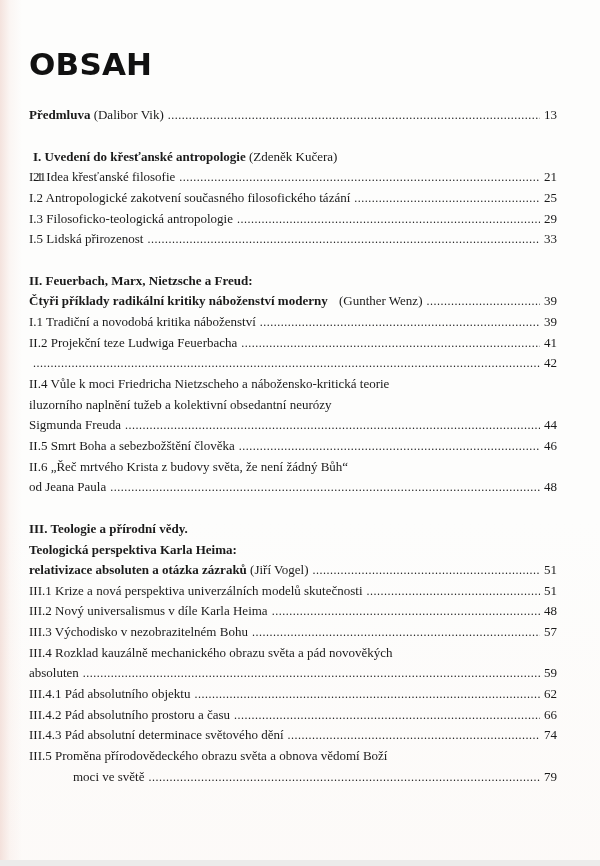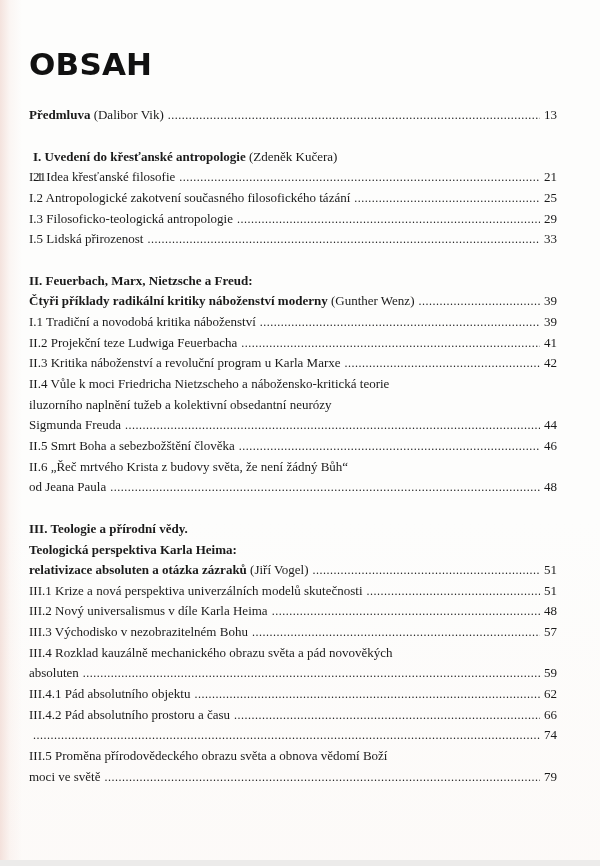--- a/index.html
+++ b/index.html
@@ -87,36 +87,35 @@
     <div class="row">
       <span class="text"><span style="white-space: pre;">I.5 Lidská přirozenost</span></span>
       <span class="leader"></span>
       <span class="page">33</span>
     </div>
     <div class="row gap noleader">
       <span class="text"><span class="bold">II. Feuerbach, Marx, Nietzsche a Freud:</span></span>
       <span class="page"></span>
     </div>
     <div class="row">
-      <span class="text"><span class="bold">Čtyři příklady radikální kritiky náboženství moderny</span><span style="white-space: pre;"> (Gunther Wenz)</span></span>
+      <span class="text"><span class="bold">Čtyři příklady radikální kritiky náboženství moderny</span><span style="white-space: pre; margin-left: 8px;"> (Gunther Wenz)</span></span>
       <span class="leader"></span>
       <span class="page">39</span>
     </div>
     <div class="row">
       <span class="text"><span style="white-space: pre;">I.1 Tradiční a novodobá kritika náboženství</span></span>
       <span class="leader"></span>
       <span class="page">39</span>
     </div>
     <div class="row">
       <span class="text"><span style="white-space: pre;">II.2 Projekční teze Ludwiga Feuerbacha</span></span>
       <span class="leader"></span>
       <span class="page">41</span>
     </div>
     <div class="row">
-      <span class="text"><span style="white-space: pre;">II.3 Kritika náboženství a revoluční program u Karla Marxe</span></span>
       <span class="leader"></span>
       <span class="page">42</span>
     </div>
     <div class="row noleader">
       <span class="text"><span style="white-space: pre;">II.4 Vůle k moci Friedricha Nietzscheho a nábožensko-kritická teorie</span></span>
       <span class="page"></span>
     </div>
     <div class="row noleader">
       <span class="text"><span style="white-space: pre;">iluzorního naplnění tužeb a kolektivní obsedantní neurózy</span></span>
       <span class="page"></span>
@@ -181,25 +180,26 @@
       <span class="text"><span style="white-space: pre;">III.4.1 Pád absolutního objektu</span></span>
       <span class="leader"></span>
       <span class="page">62</span>
     </div>
     <div class="row">
       <span class="text"><span style="white-space: pre;">III.4.2 Pád absolutního prostoru a času</span></span>
       <span class="leader"></span>
       <span class="page">66</span>
     </div>
     <div class="row">
+      <span class="text"><span style="white-space: pre;">III.4.3 Pád absolutní determinace světového dění</span></span>
       <span class="leader"></span>
       <span class="page">74</span>
     </div>
     <div class="row noleader">
       <span class="text"><span style="white-space: pre; text-align: center;">III.5 Proměna přírodovědeckého obrazu světa a obnova vědomí Boží</span></span>
       <span class="page"></span>
     </div>
     <div class="row">
-      <span class="text"><span style="white-space: pre;">moci ve světě</span></span>
+      <span class="text"><span style="white-space: pre; margin-left: 44px;">moci ve světě</span></span>
       <span class="leader"></span>
       <span class="page">79</span>
     </div>
   </div>
 
 </body></html>

